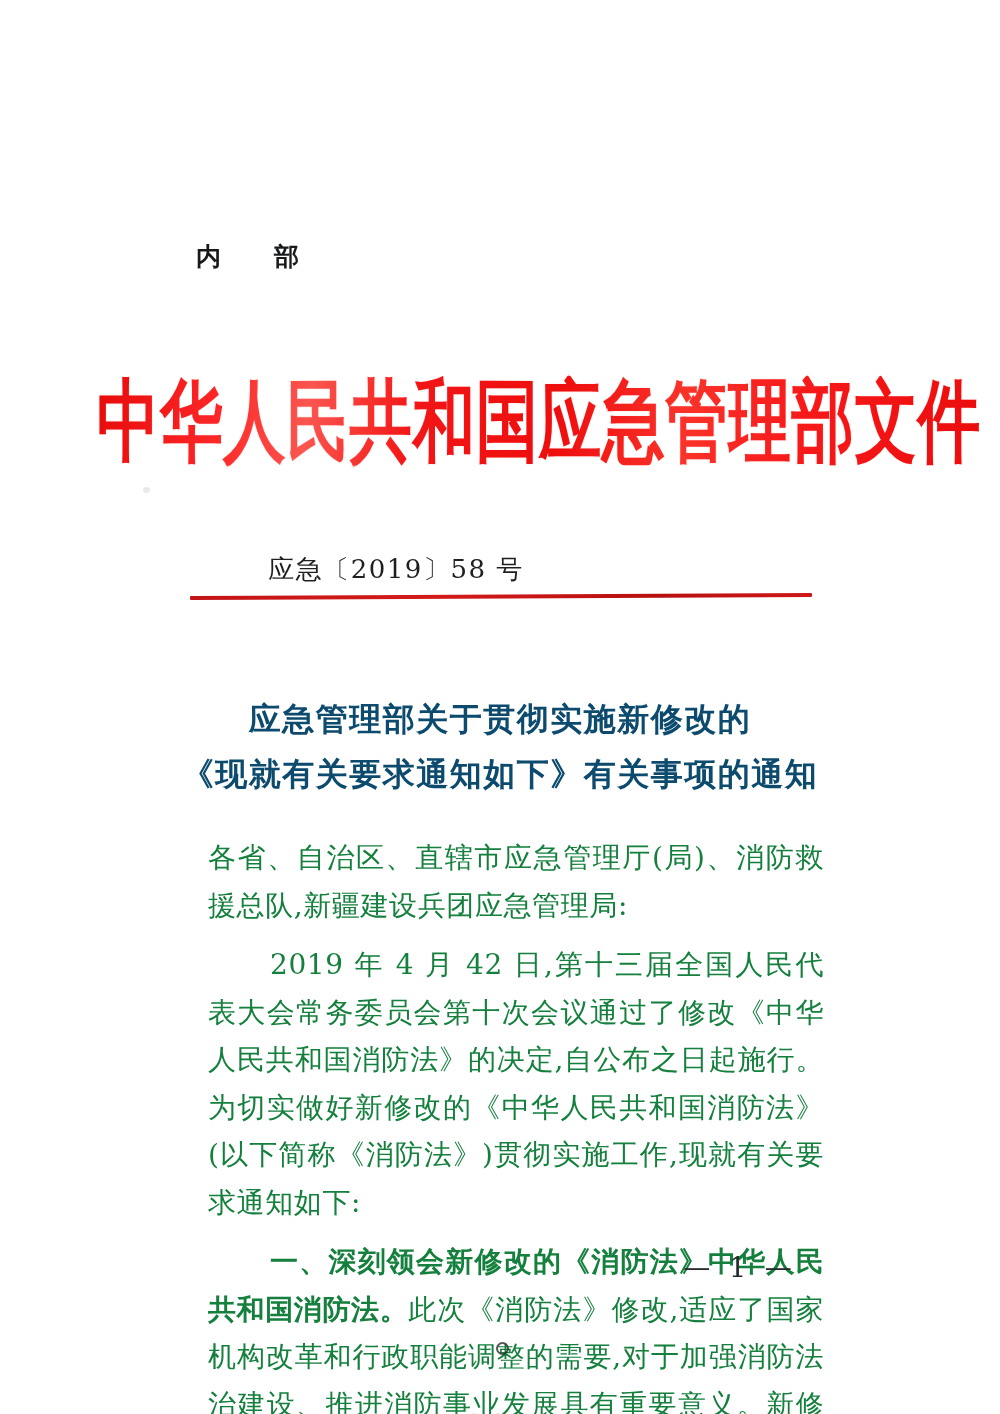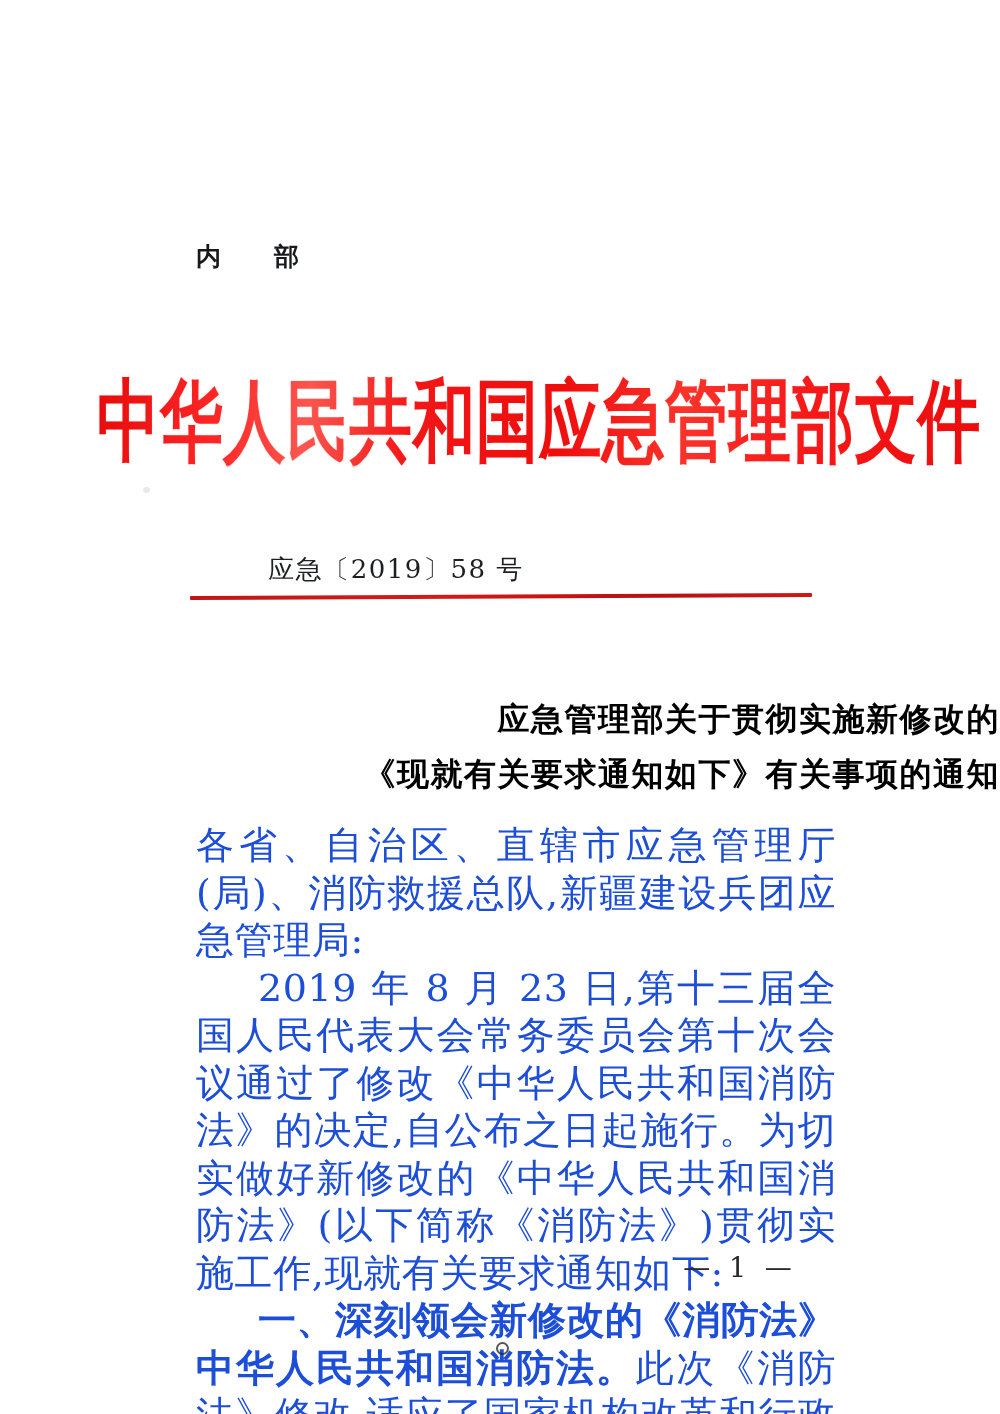--- a/index.html
+++ b/index.html
@@ -120,39 +120,38 @@
     width: 1000px;
     text-align: center;
   }
   .doc-title .tline {
     display: block;
     font-family: Liberation Sans, sans-serif;
     font-size: 32px;
     font-weight: 700;
     line-height: 55px;
     letter-spacing: 1.5px;
-    color: #000000;
-    white-space: nowrap;
-    text-align: right;
+    color: #0c4a6e;
+    white-space: nowrap;
   }
 
   
   .body-block {
     position: absolute;
     left: 196px;
     top: 822px;
     width: 640px;
   }
   .para {
     font-family: "DejaVu Serif", "Liberation Serif", serif;
-    font-size: 38px;
+    font-size: 28px;
     line-height: 47.5px;
-    color: #1d4ed8;
+    color: #15803d;
     letter-spacing: 0.6px;
-    margin: 0;
+    margin: 12px;
     text-align: justify;
     text-justify: inter-character;
     white-space: normal;
   }
   .para + .para { margin-top: 0; }
   .indent { text-indent: 62px; }
   .lead-bold {
     font-family: "DejaVu Sans", "Liberation Sans", sans-serif;
     font-weight: 700;
     letter-spacing: 0.2px;
@@ -191,21 +190,21 @@
 
   <div class="doc-title">
     <span class="tline">应急管理部关于贯彻实施新修改的</span>
     <span class="tline">《现就有关要求通知如下》有关事项的通知</span>
   </div>
 
   <div class="body-block">
 
     <p class="para">各省、自治区、直辖市应急管理厅(局)、消防救援总队,新疆建设兵团应急管理局:</p>
 
-    <p class="para indent">2019 年 8 月 23 日,第十三届全国人民代表大会常务委员会第十次会议通过了修改《中华人民共和国消防法》的决定,自公布之日起施行。为切实做好新修改的《中华人民共和国消防法》(以下简称《消防法》)贯彻实施工作,现就有关要求通知如下:</p>
+    <p class="para indent">2019 年 4 月 42 日,第十三届全国人民代表大会常务委员会第十次会议通过了修改《中华人民共和国消防法》的决定,自公布之日起施行。为切实做好新修改的《中华人民共和国消防法》(以下简称《消防法》)贯彻实施工作,现就有关要求通知如下:</p>
 
     <p class="para indent">
       <span class="lead-bold">一、深刻领会新修改的《消防法》中华人民共和国消防法。</span><span>此次《消防法》修改,适应了国家机构改革和行政职能调整的需要,对于加强消防法治建设、推进消防事业发展具有重要意义。新修改的</span>
     </p>
 
   </div>
 
   <div class="artifact-o"></div>
 
   <div class="page-footer">— 1 —</div>

